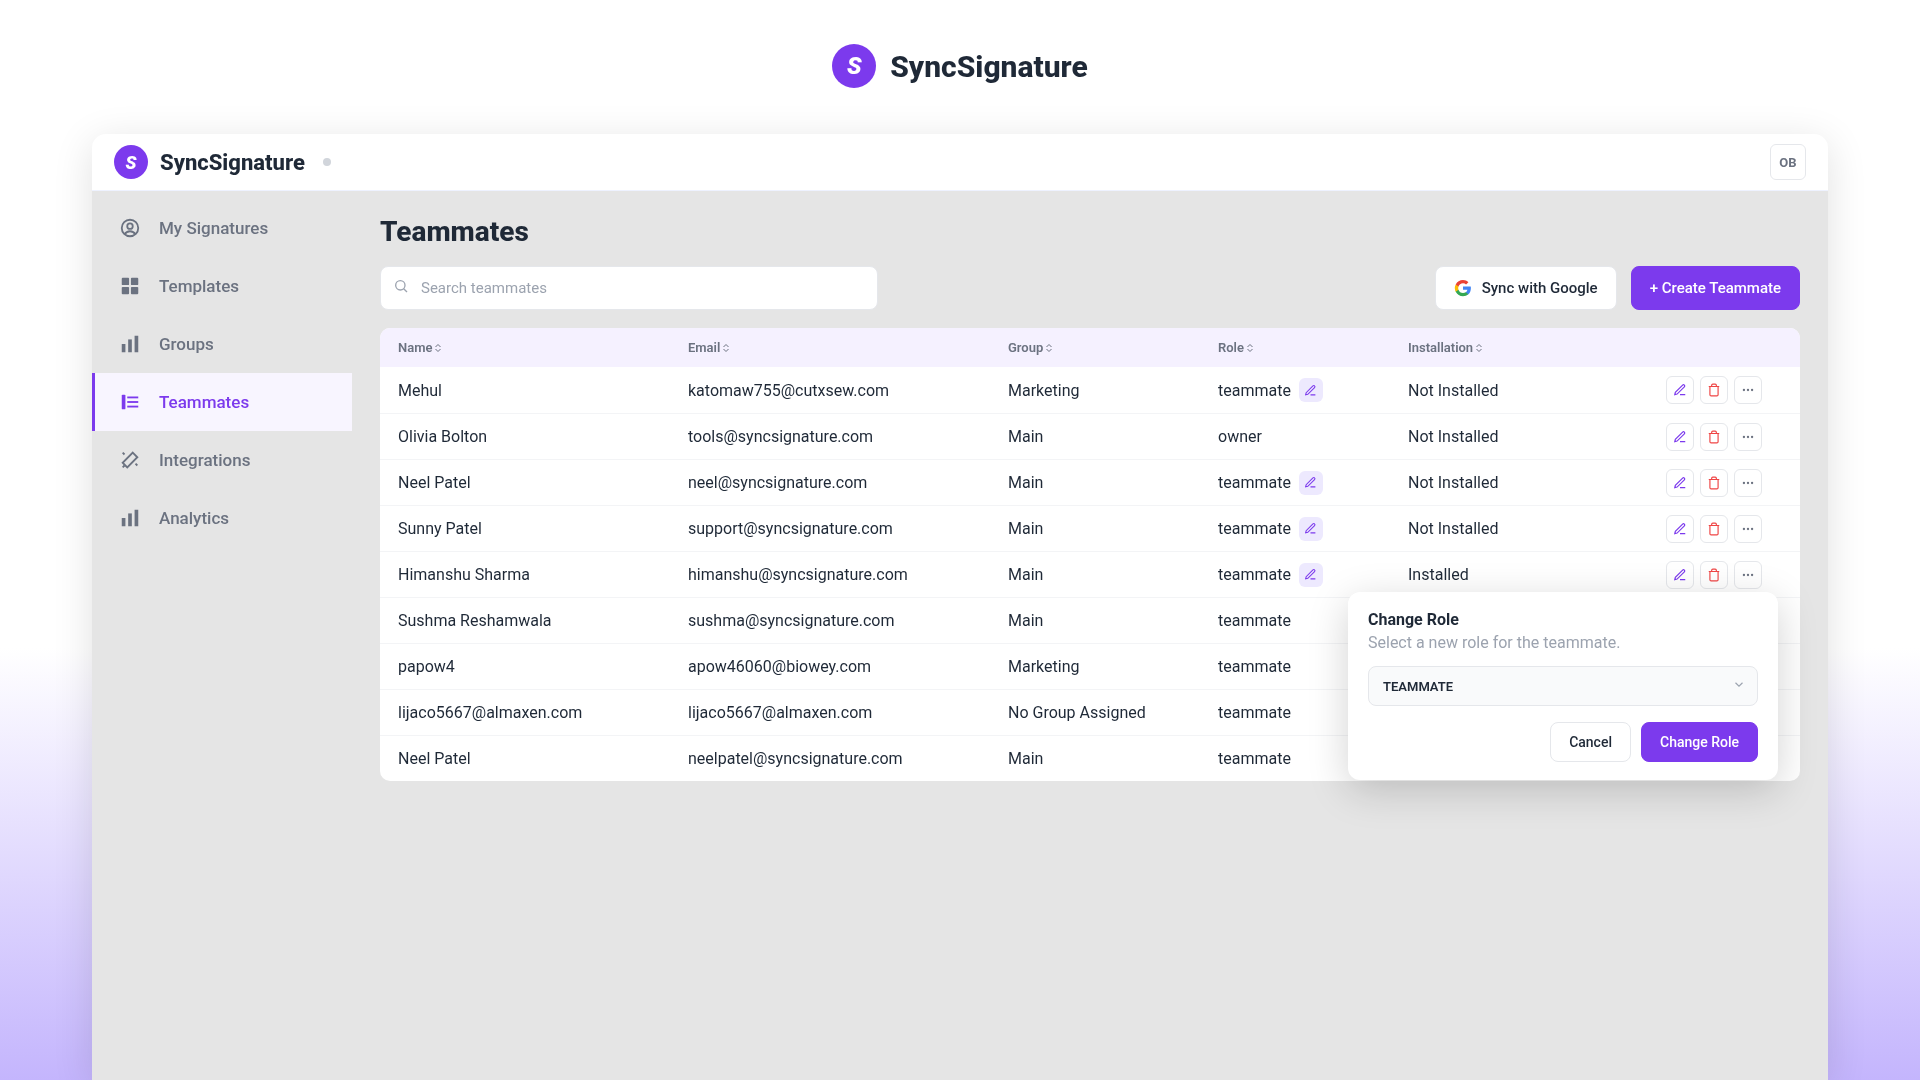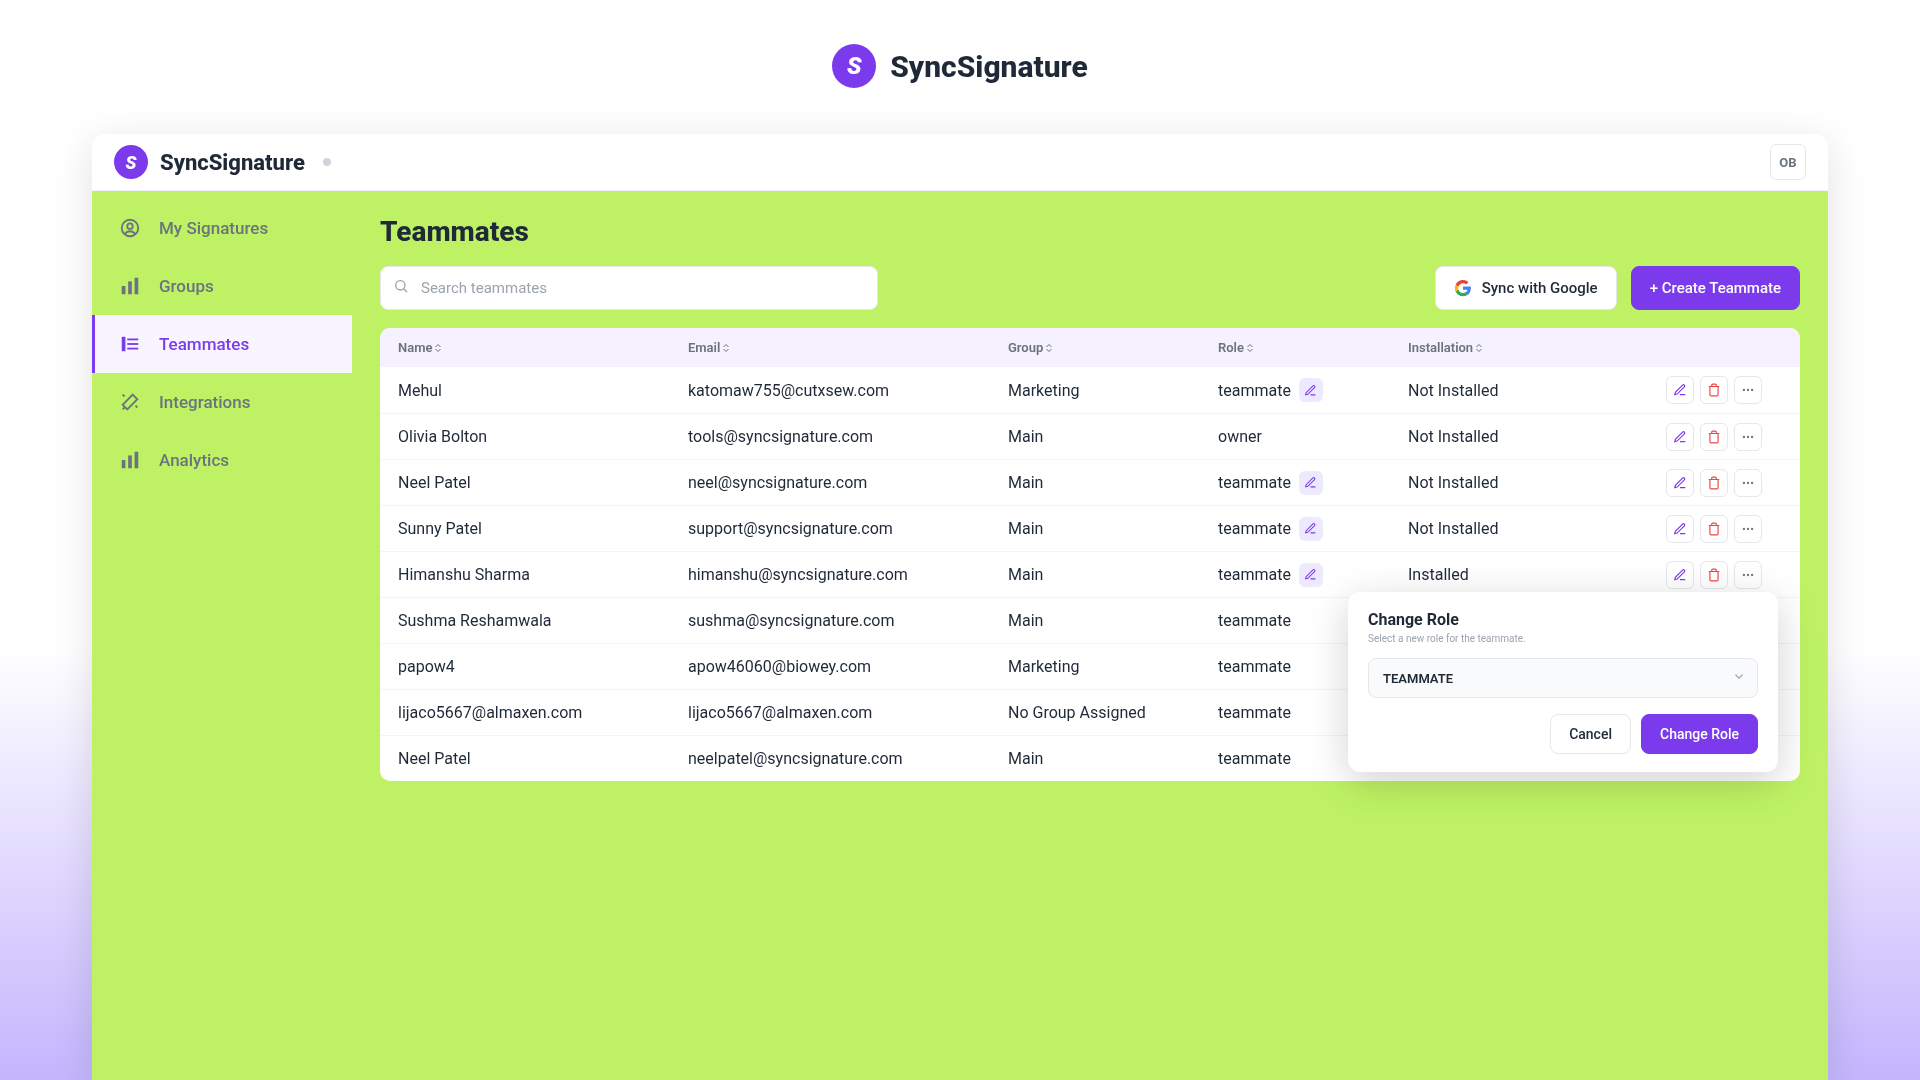--- a/index.html
+++ b/index.html
@@ -25,21 +25,21 @@
   .app-window{position:absolute;top:134px;left:92px;right:92px;bottom:0;background:#fff;border-radius:14px 14px 0 0;box-shadow:0 8px 40px rgba(0,0,0,0.12);overflow:hidden;display:flex;flex-direction:column}
   
   .titlebar{display:flex;align-items:center;justify-content:space-between;padding:10px 22px;border-bottom:1px solid #EEF2FF}
   .titlebar-left{display:flex;align-items:center;gap:12px}
   .titlebar .logo-circle{width:34px;height:34px;background:var(--purple);border-radius:50%;display:flex;align-items:center;justify-content:center}
   .titlebar .logo-s{color:#fff;font-weight:900;font-style:italic;font-size:18px}
   .titlebar .brand-text{font-size:22px;font-weight:800;color:var(--text)}
   .status-dot{width:8px;height:8px;background:#D1D5DB;border-radius:50%;margin-left:6px}
   .avatar-box{width:36px;height:36px;border:1px solid var(--border);border-radius:6px;display:flex;align-items:center;justify-content:center;font-size:13px;color:var(--muted);font-weight:700}
   
-  .body{flex:1;display:flex;background:#bef264;overflow:hidden}
+  .body{flex:1;display:flex;background:#e5e5e5;overflow:hidden}
   
   
   .sidebar{width:260px;flex-shrink:0;padding-top:8px}
   .nav-item{display:flex;align-items:center;gap:18px;padding:18px 24px;color:var(--muted);font-size:17px;font-weight:500;cursor:pointer;border-left:3px solid transparent}
   .nav-item.active{color:var(--purple);border-left-color:var(--purple);background:#F8F5FF}
   .nav-icon{width:22px;height:22px;display:flex;align-items:center;justify-content:center;flex-shrink:0}
   .nav-icon svg{width:22px;height:22px}
   
   
   .main{flex:1;padding:24px 28px;overflow:auto}
@@ -74,21 +74,21 @@
   .td span{overflow:hidden;text-overflow:ellipsis;white-space:nowrap}
   .role-edit{width:24px;height:24px;background:#EDE9FE;border-radius:6px;display:inline-flex;align-items:center;justify-content:center;cursor:pointer;flex-shrink:0}
   .role-edit svg{width:13px;height:13px;stroke:var(--purple)}
   .action-btn{width:28px;height:28px;border:1px solid var(--border);border-radius:6px;display:inline-flex;align-items:center;justify-content:center;cursor:pointer;background:#fff}
   .action-btn svg{width:14px;height:14px}
   .actions{display:flex;gap:6px;margin-left:auto;padding-right:20px}
   
   
   .popover{position:absolute;right:22px;top:264px;width:430px;background:#fff;border-radius:12px;box-shadow:0 10px 40px rgba(0,0,0,0.18);padding:18px 20px}
   .popover-title{font-size:16px;font-weight:700;color:var(--text);margin:0 0 4px}
-  .popover-sub{font-size:10px;color:#9CA3AF;margin:0 0 14px}
+  .popover-sub{font-size:16px;color:#9CA3AF;margin:0 0 14px}
   .select{position:relative}
   .select select{width:100%;height:40px;border:1px solid var(--border);background:#F9FAFB;border-radius:8px;padding:0 14px;font-size:13px;font-weight:600;color:var(--text);appearance:none;cursor:pointer}
   .select .chev{position:absolute;right:12px;top:50%;transform:translateY(-50%);pointer-events:none;color:#9CA3AF}
   .popover-actions{display:flex;justify-content:flex-end;gap:10px;margin-top:16px}
   .popover-actions .btn{height:40px;font-size:14px}
 </style>
 </head>
 <body>
 
 <div class="outer-brand">
@@ -116,20 +116,31 @@
     <div class="sidebar">
       <div class="nav-item">
         <span class="nav-icon">
           <svg viewBox="0 0 24 24" fill="none" stroke="currentColor" stroke-width="2">
               <circle cx="12" cy="12" r="9"></circle>
               <circle cx="12" cy="10" r="3"></circle>
               <path d="M6 19c1.5-2.5 4-3.5 6-3.5s4.5 1 6 3.5"></path>
             </svg>
         </span>
         <span>My Signatures</span>
+      </div>
+      <div class="nav-item">
+        <span class="nav-icon">
+          <svg viewBox="0 0 24 24" fill="currentColor">
+              <rect x="3" y="3" width="8" height="8" rx="1"></rect>
+              <rect x="13" y="3" width="8" height="8" rx="1"></rect>
+              <rect x="3" y="13" width="8" height="8" rx="1"></rect>
+              <rect x="13" y="13" width="8" height="8" rx="1"></rect>
+            </svg>
+        </span>
+        <span>Templates</span>
       </div>
       <div class="nav-item">
         <span class="nav-icon">
           <svg viewBox="0 0 24 24" fill="currentColor">
               <rect x="3" y="12" width="4" height="9"></rect>
               <rect x="10" y="7" width="4" height="14"></rect>
               <rect x="17" y="3" width="4" height="18"></rect>
             </svg>
         </span>
         <span>Groups</span>

